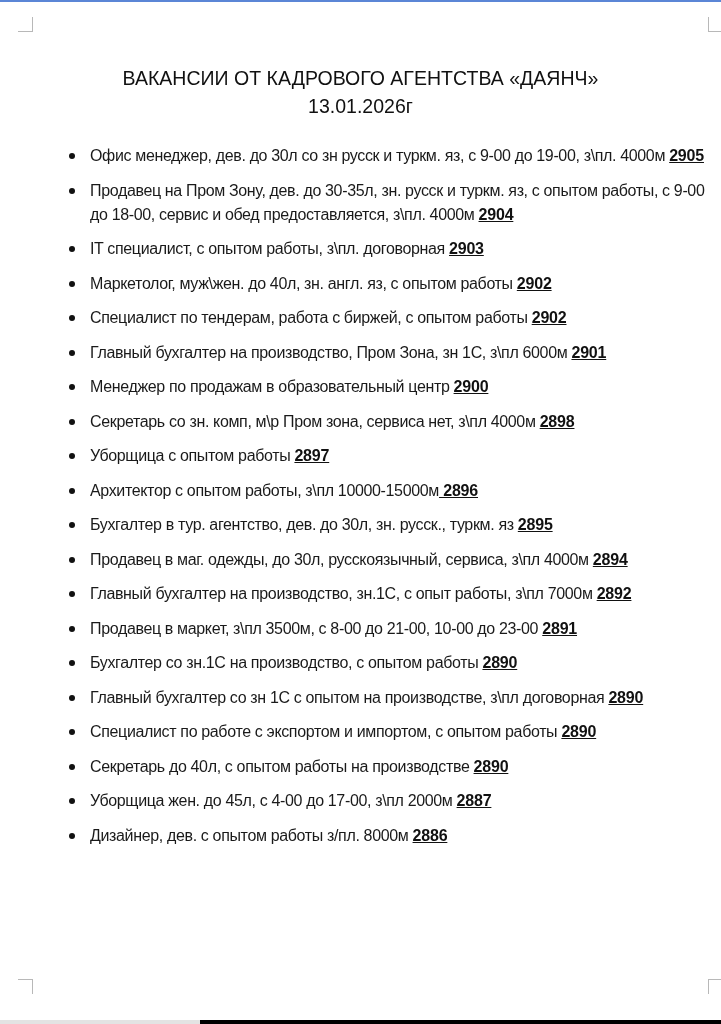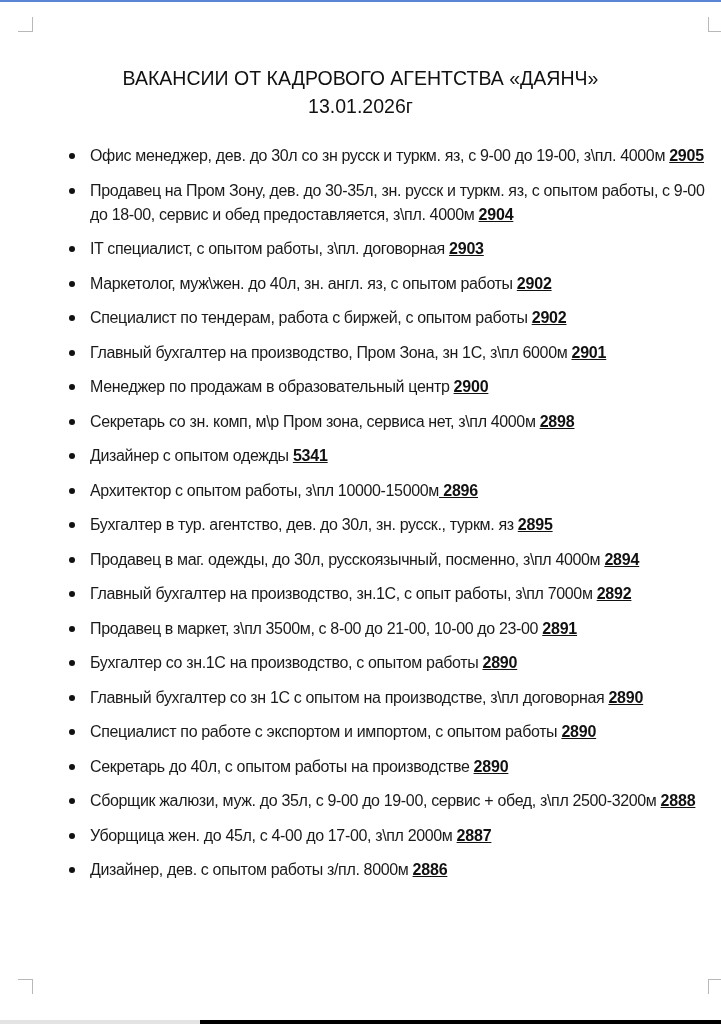--- a/index.html
+++ b/index.html
@@ -61,29 +61,28 @@
 <ul class="list">
 
 <li class="item"><span class="bullet"></span><span>Офис менеджер, дев. до 30л со зн русск и туркм. яз, с 9-00 до 19-00, з\пл. 4000м </span><span class="code">2905</span></li>
     <li class="item"><span class="bullet"></span><span>Продавец на Пром Зону, дев. до 30-35л, зн. русск и туркм. яз, с опытом работы, с 9-00 до 18-00, сервис и обед предоставляется, з\пл. 4000м </span><span class="code">2904</span></li>
     <li class="item"><span class="bullet"></span><span>IT специалист, с опытом работы, з\пл. договорная </span><span class="code">2903</span></li>
     <li class="item"><span class="bullet"></span><span>Маркетолог, муж\жен. до 40л, зн. англ. яз, с опытом работы </span><span class="code">2902</span></li>
     <li class="item"><span class="bullet"></span><span>Специалист по тендерам, работа с биржей, с опытом работы </span><span class="code">2902</span></li>
     <li class="item"><span class="bullet"></span><span>Главный бухгалтер на производство, Пром Зона, зн 1С, з\пл 6000м </span><span class="code">2901</span></li>
     <li class="item"><span class="bullet"></span><span>Менеджер по продажам в образовательный центр </span><span class="code">2900</span></li>
     <li class="item"><span class="bullet"></span><span>Секретарь со зн. комп, м\р Пром зона, сервиса нет, з\пл 4000м </span><span class="code">2898</span></li>
-    <li class="item"><span class="bullet"></span><span>Дизайнер с опытом одежды </span><span class="code">5341</span></li>
+    <li class="item"><span class="bullet"></span><span>Уборщица с опытом работы </span><span class="code">2897</span></li>
     <li class="item"><span class="bullet"></span><span>Архитектор с опытом работы, з\пл 10000-15000м</span><span class="code"> 2896</span></li>
     <li class="item"><span class="bullet"></span><span>Бухгалтер в тур. агентство, дев. до 30л, зн. русск., туркм. яз </span><span class="code">2895</span></li>
-    <li class="item"><span class="bullet"></span><span>Продавец в маг. одежды, до 30л, русскоязычный, посменно, з\пл 4000м </span><span class="code">2894</span></li>
+    <li class="item"><span class="bullet"></span><span>Продавец в маг. одежды, до 30л, русскоязычный, сервиса, з\пл 4000м </span><span class="code">2894</span></li>
     <li class="item"><span class="bullet"></span><span>Главный бухгалтер на производство, зн.1С, с опыт работы, з\пл 7000м </span><span class="code">2892</span></li>
     <li class="item"><span class="bullet"></span><span>Продавец в маркет, з\пл 3500м, с 8-00 до 21-00, 10-00 до 23-00 </span><span class="code">2891</span></li>
     <li class="item"><span class="bullet"></span><span>Бухгалтер со зн.1С на производство, с опытом работы </span><span class="code">2890</span></li>
     <li class="item"><span class="bullet"></span><span>Главный бухгалтер со зн 1С с опытом на производстве, з\пл договорная </span><span class="code">2890</span></li>
     <li class="item"><span class="bullet"></span><span>Специалист по работе с экспортом и импортом, с опытом работы </span><span class="code">2890</span></li>
     <li class="item"><span class="bullet"></span><span>Секретарь до 40л, с опытом работы на производстве </span><span class="code">2890</span></li>
-    <li class="item"><span class="bullet"></span><span>Сборщик жалюзи, муж. до 35л, с 9-00 до 19-00, сервис + обед, з\пл 2500-3200м </span><span class="code">2888</span></li>
     <li class="item"><span class="bullet"></span><span>Уборщица жен. до 45л, с 4-00 до 17-00, з\пл 2000м </span><span class="code">2887</span></li>
     <li class="item"><span class="bullet"></span><span>Дизайнер, дев. с опытом работы з/пл. 8000м </span><span class="code">2886</span></li>
   </ul>
 
 <div class="bottom-bar-left"></div>
 <div class="bottom-bar-right"></div>
 
 </body></html>

